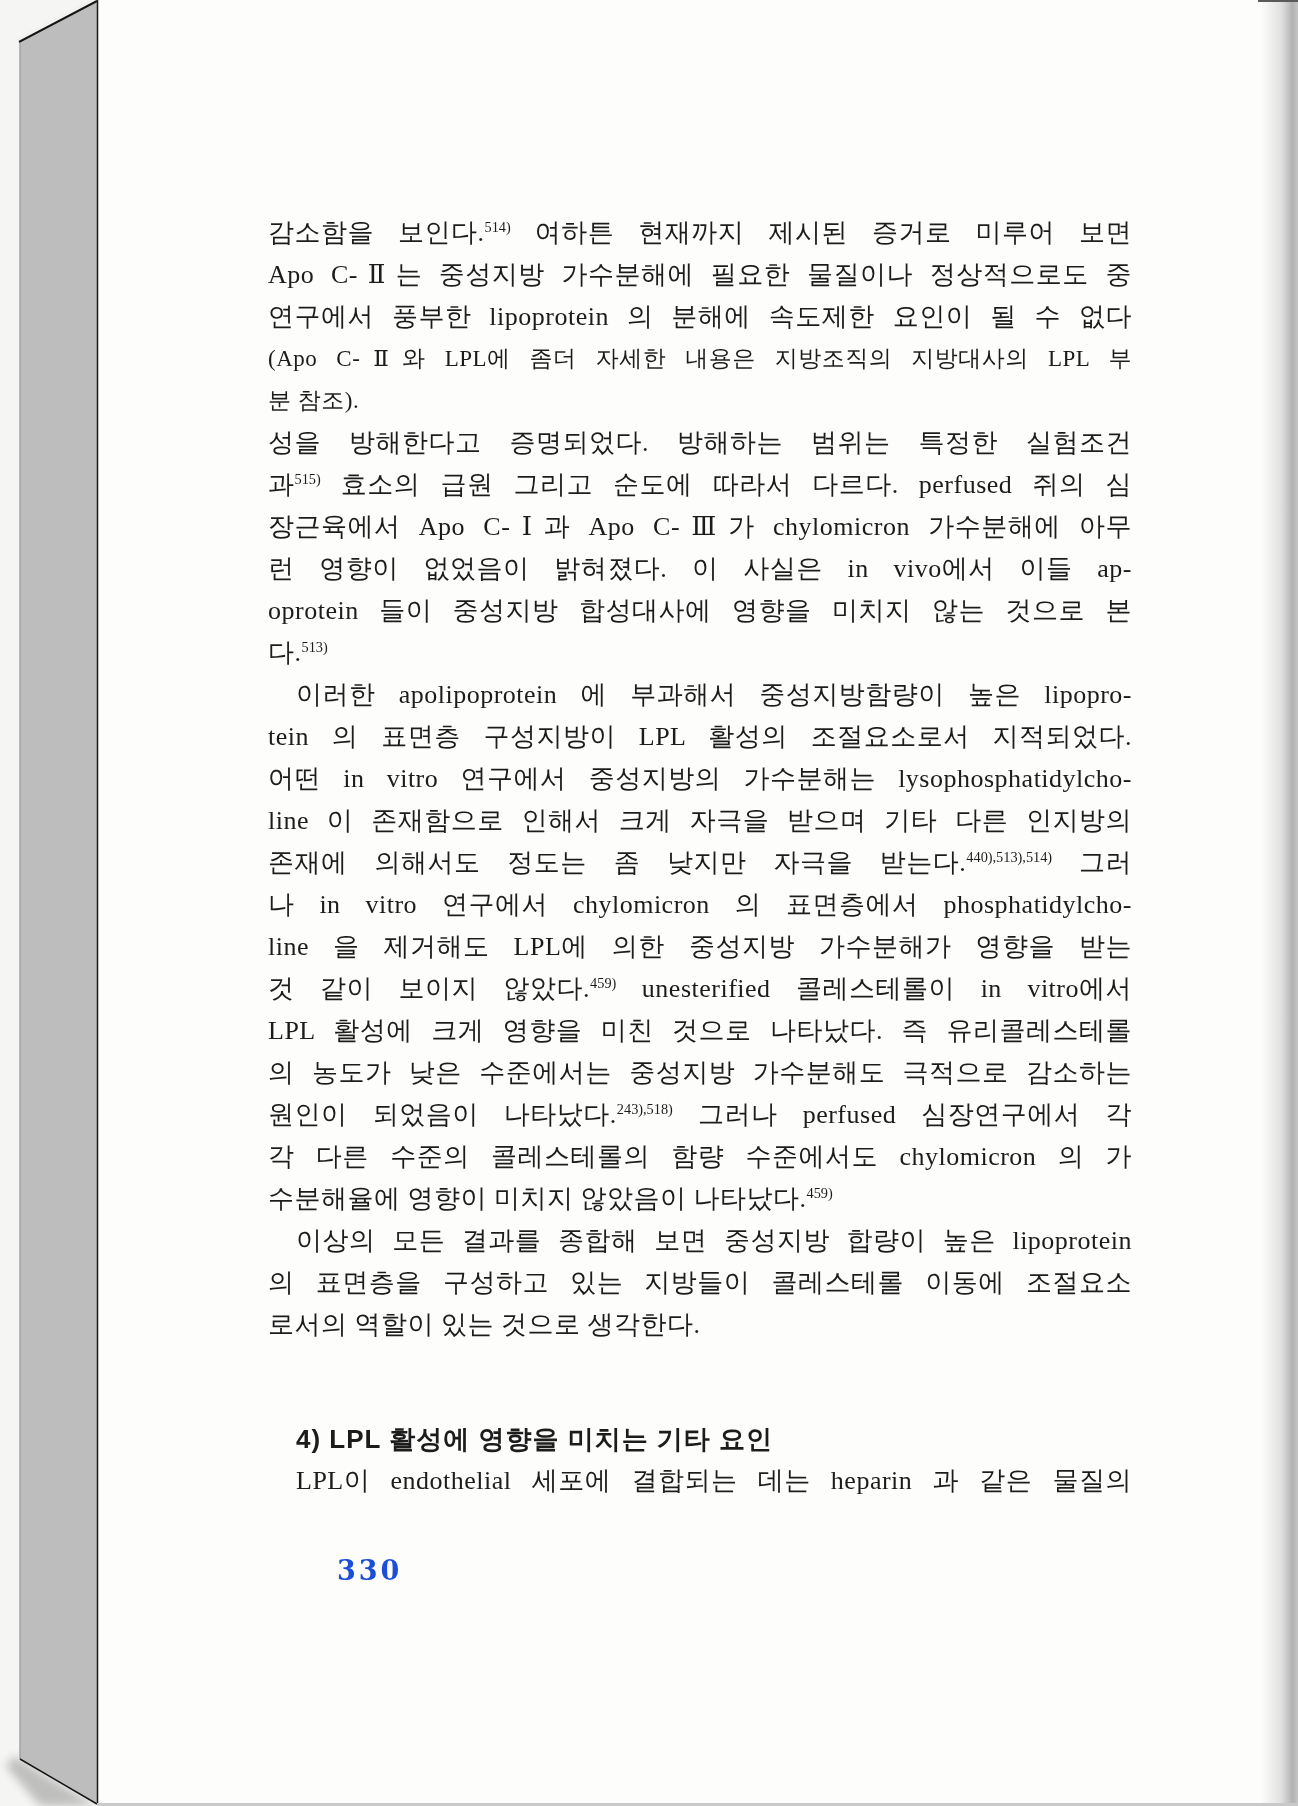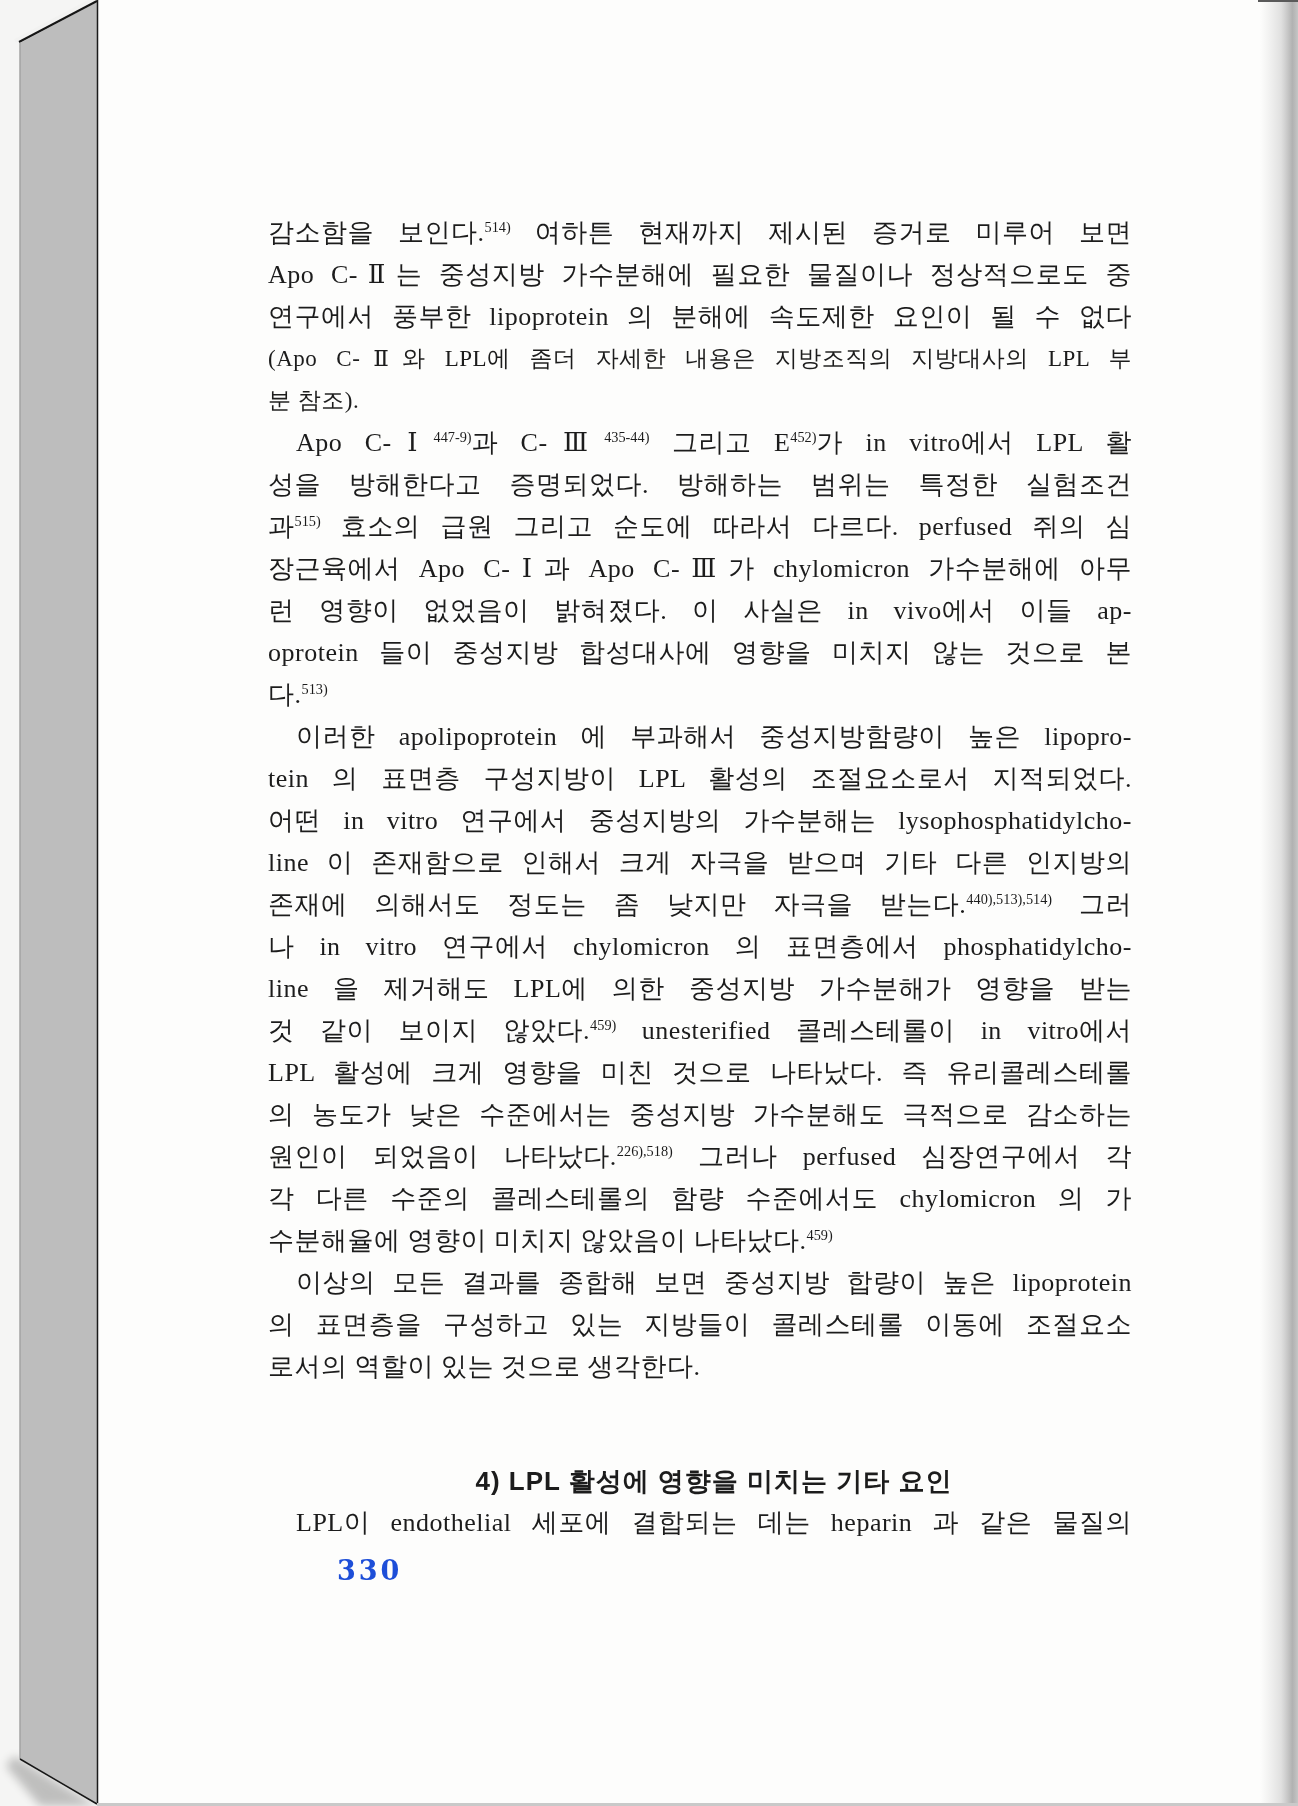--- a/index.html
+++ b/index.html
@@ -31,21 +31,21 @@
     white-space: normal;
     overflow: hidden;
   }
   .line.justify {
     text-align: justify;
     text-align-last: justify;
   }
   .line.small {
     font-size: 23px;
   }
-  .line.indent { text-indent: 28px; text-align: center; }
+  .line.indent { text-indent: 28px; }
   .line.heading {
     font-family: "Liberation Sans", "DejaVu Sans", sans-serif;
     font-weight: bold;
     font-size: 26px;
     margin-top: 72px;
     letter-spacing: 1px;
   }
   .line sup {
     font-size: 0.55em;
     line-height: 0;
@@ -98,38 +98,37 @@
 
     <line x1="97" y1="1804.5" x2="1298" y2="1804.5" stroke="#c9c9c9" stroke-width="3"></line>
   </svg>
 
   <div class="text-layer" id="body-lines">
       <div class="line justify">감소함을 보인다.<sup>514)</sup> 여하튼 현재까지 제시된 증거로 미루어 보면</div>
       <div class="line justify">Apo C-Ⅱ는 중성지방 가수분해에 필요한 물질이나 정상적으로도 중</div>
       <div class="line justify">연구에서 풍부한 lipoprotein 의 분해에 속도제한 요인이 될 수 없다</div>
       <div class="line small justify">(Apo C-Ⅱ와 LPL에 좀더 자세한 내용은 지방조직의 지방대사의 LPL 부</div>
       <div class="line small">분 참조).</div>
-      <div class="line indent justify">Apo C-Ⅰ<sup>447-9)</sup>과 C-Ⅲ<sup>435-44)</sup> 그리고 E<sup>452)</sup>가 in vitro에서 LPL 활</div>
       <div class="line justify">성을 방해한다고 증명되었다. 방해하는 범위는 특정한 실험조건</div>
       <div class="line justify">과<sup>515)</sup> 효소의 급원 그리고 순도에 따라서 다르다. perfused 쥐의 심</div>
       <div class="line justify">장근육에서 Apo C-Ⅰ과 Apo C-Ⅲ가 chylomicron 가수분해에 아무</div>
       <div class="line justify">런 영향이 없었음이 밝혀졌다. 이 사실은 in vivo에서 이들 ap-</div>
       <div class="line justify">oprotein 들이 중성지방 합성대사에 영향을 미치지 않는 것으로 본</div>
       <div class="line">다.<sup>513)</sup></div>
       <div class="line indent justify">이러한 apolipoprotein 에 부과해서 중성지방함량이 높은 lipopro-</div>
       <div class="line justify">tein 의 표면층 구성지방이 LPL 활성의 조절요소로서 지적되었다.</div>
       <div class="line justify">어떤 in vitro 연구에서 중성지방의 가수분해는 lysophosphatidylcho-</div>
       <div class="line justify">line 이 존재함으로 인해서 크게 자극을 받으며 기타 다른 인지방의</div>
       <div class="line justify">존재에 의해서도 정도는 좀 낮지만 자극을 받는다.<sup>440),513),514)</sup> 그러</div>
       <div class="line justify">나 in vitro 연구에서 chylomicron 의 표면층에서 phosphatidylcho-</div>
       <div class="line justify">line 을 제거해도 LPL에 의한 중성지방 가수분해가 영향을 받는</div>
       <div class="line justify">것 같이 보이지 않았다.<sup>459)</sup> unesterified 콜레스테롤이 in vitro에서</div>
       <div class="line justify">LPL 활성에 크게 영향을 미친 것으로 나타났다. 즉 유리콜레스테롤</div>
       <div class="line justify">의 농도가 낮은 수준에서는 중성지방 가수분해도 극적으로 감소하는</div>
-      <div class="line justify">원인이 되었음이 나타났다.<sup>226),518)</sup> 그러나 perfused 심장연구에서 각</div>
+      <div class="line justify">원인이 되었음이 나타났다.<sup>243),518)</sup> 그러나 perfused 심장연구에서 각</div>
       <div class="line justify">각 다른 수준의 콜레스테롤의 함량 수준에서도 chylomicron 의 가</div>
       <div class="line">수분해율에 영향이 미치지 않았음이 나타났다.<sup>459)</sup></div>
       <div class="line indent justify">이상의 모든 결과를 종합해 보면 중성지방 합량이 높은 lipoprotein</div>
       <div class="line justify">의 표면층을 구성하고 있는 지방들이 콜레스테롤 이동에 조절요소</div>
       <div class="line">로서의 역할이 있는 것으로 생각한다.</div>
       <div class="line heading indent">4) LPL 활성에 영향을 미치는 기타 요인</div>
       <div class="line indent justify">LPL이 endothelial 세포에 결합되는 데는 heparin 과 같은 물질의</div>
     </div>
 
   <div class="page-number">330</div>

